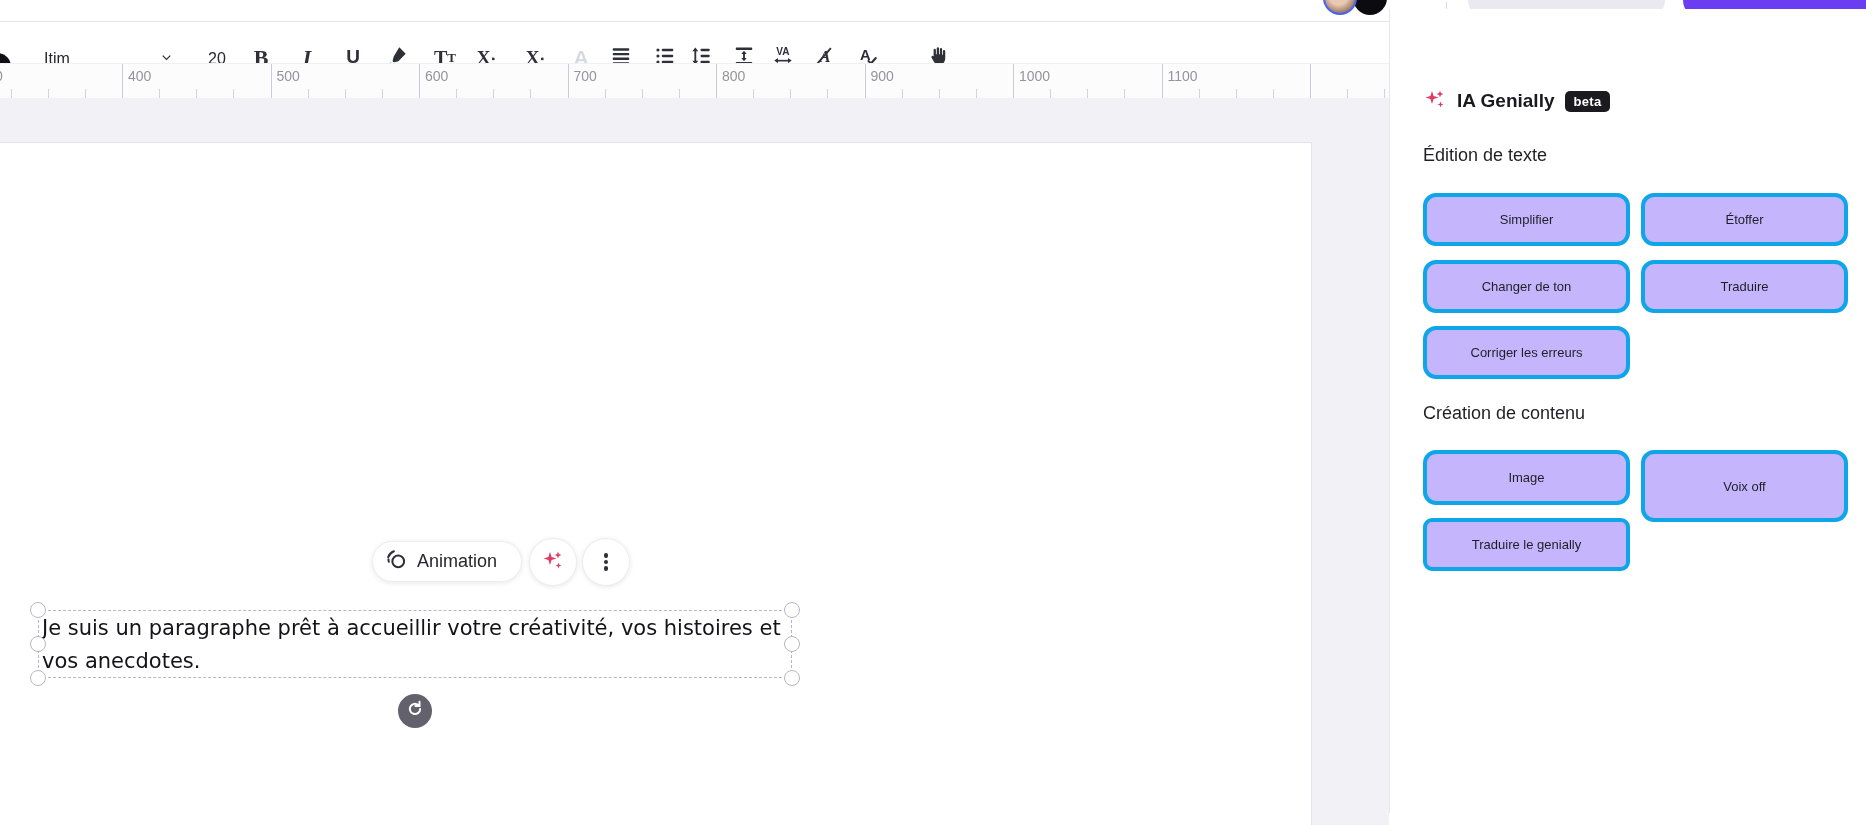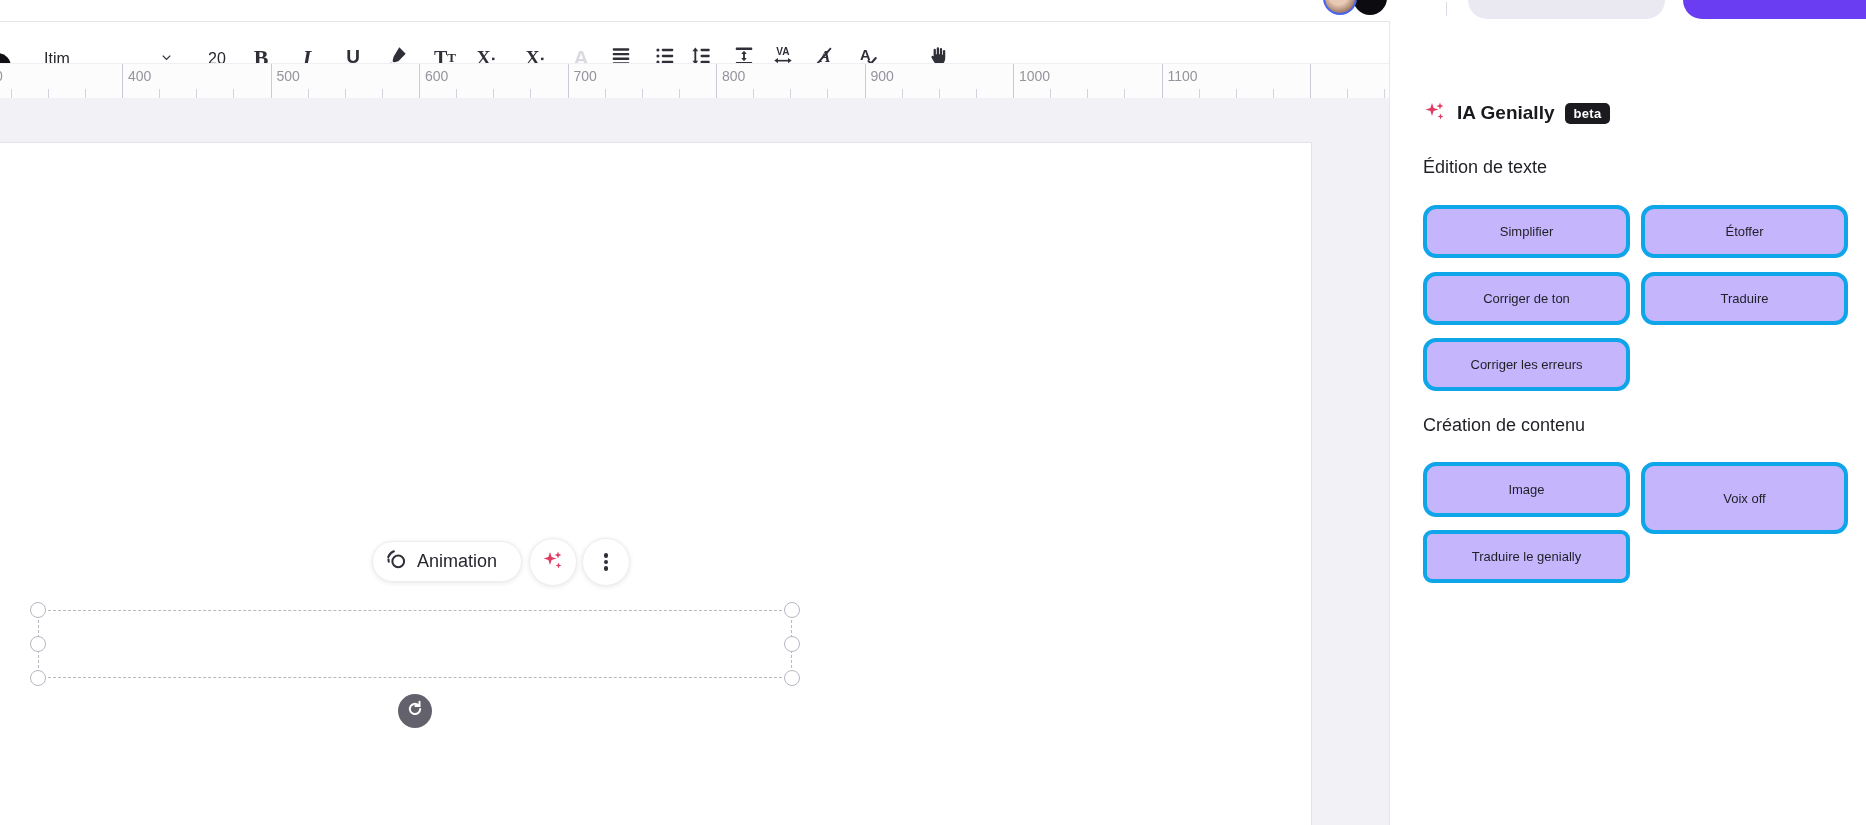--- a/index.html
+++ b/index.html
@@ -66,21 +66,21 @@
   .handle{width:16px;height:16px;border-radius:50%;background:#fff;
           border:1.5px solid #b7b7c2;box-sizing:border-box;z-index:3;}
   
   #paragraph-text{left:42px;top:514px;width:755px;font-family:"DejaVu Sans",sans-serif;
                   font-size:21px;line-height:33px;color:#131318;}
   #rotate-btn{left:398px;top:596px;width:34px;height:34px;border-radius:50%;background:#63616c;
               display:flex;align-items:center;justify-content:center;}
   #rotate-btn svg{width:20px;height:20px;}
 
   
-  #sidebar{left:1389px;top:21px;width:477px;height:804px;background:#fff;
+  #sidebar{left:1389px;top:9px;width:477px;height:804px;background:#fff;
            border-left:1px solid #e6e6ec;box-sizing:border-box;}
   #ai-header{left:33px;top:78px;display:flex;align-items:center;gap:10px;}
   #ai-header svg{width:24px;height:24px;}
   #ai-title{font-size:19px;font-weight:bold;color:#19191e;}
   #beta-badge{background:#1b1b1f;color:#fff;font-size:13px;font-weight:bold;
               border-radius:5px;padding:3px 9px;letter-spacing:.3px;}
   .section-title{left:33px;font-size:18px;color:#1f1f26;}
   .ai-btn{width:207px;height:53px;background:#c4b5fd;border:4px solid #0ea5e9;border-radius:13px;
           display:flex;align-items:center;justify-content:center;font-size:13px;color:#1f1f26;
           box-sizing:border-box;}
@@ -310,20 +310,21 @@
 
     <div id="ctx-kebab" class="abs ctx-circle">
       <span>
         <div class="kebab-dot"></div>
           <div class="kebab-dot"></div>
           <div class="kebab-dot"></div>
       </span>
     </div>
 
     <div id="selection-box" class="abs"></div>
+    <div id="paragraph-text" class="abs">Je suis un paragraphe prêt à accueillir votre créativité, vos histoires et vos anecdotes.</div>
 
     <div class="abs handle" style="left:30px;top:504px;"></div>
     <div class="abs handle" style="left:30px;top:538px;"></div>
     <div class="abs handle" style="left:30px;top:572px;"></div>
     <div class="abs handle" style="left:784px;top:504px;"></div>
     <div class="abs handle" style="left:784px;top:538px;"></div>
     <div class="abs handle" style="left:784px;top:572px;"></div>
 
     <div id="rotate-btn" class="abs">
       <span>
@@ -345,21 +346,21 @@
           </svg>
       </span>
       <span id="ai-title">IA Genially</span>
       <span id="beta-badge">beta</span>
     </div>
 
     <div class="abs section-title" style="top:136px;">Édition de texte</div>
 
     <div class="abs ai-btn col1" style="top:184px;">Simplifier</div>
     <div class="abs ai-btn col2" style="top:184px;">Étoffer</div>
-    <div class="abs ai-btn col1" style="top:251px;">Corriger de ton</div>
+    <div class="abs ai-btn col1" style="top:251px;">Changer de ton</div>
     <div class="abs ai-btn col1" style="top:317px;">Corriger les erreurs</div>
     <div class="abs ai-btn col2" style="top:251px;">Traduire</div>
 
     <div class="abs section-title" style="top:394px;">Création de contenu</div>
 
     <div class="abs ai-btn col1" style="top:441px;height:55px;">Image</div>
     <div class="abs ai-btn col2" style="top:441px;height:72px;">Voix off</div>
     <div class="abs ai-btn col1" style="top:509px;border-radius:9px;">Traduire le genially</div>
   </div>
 

